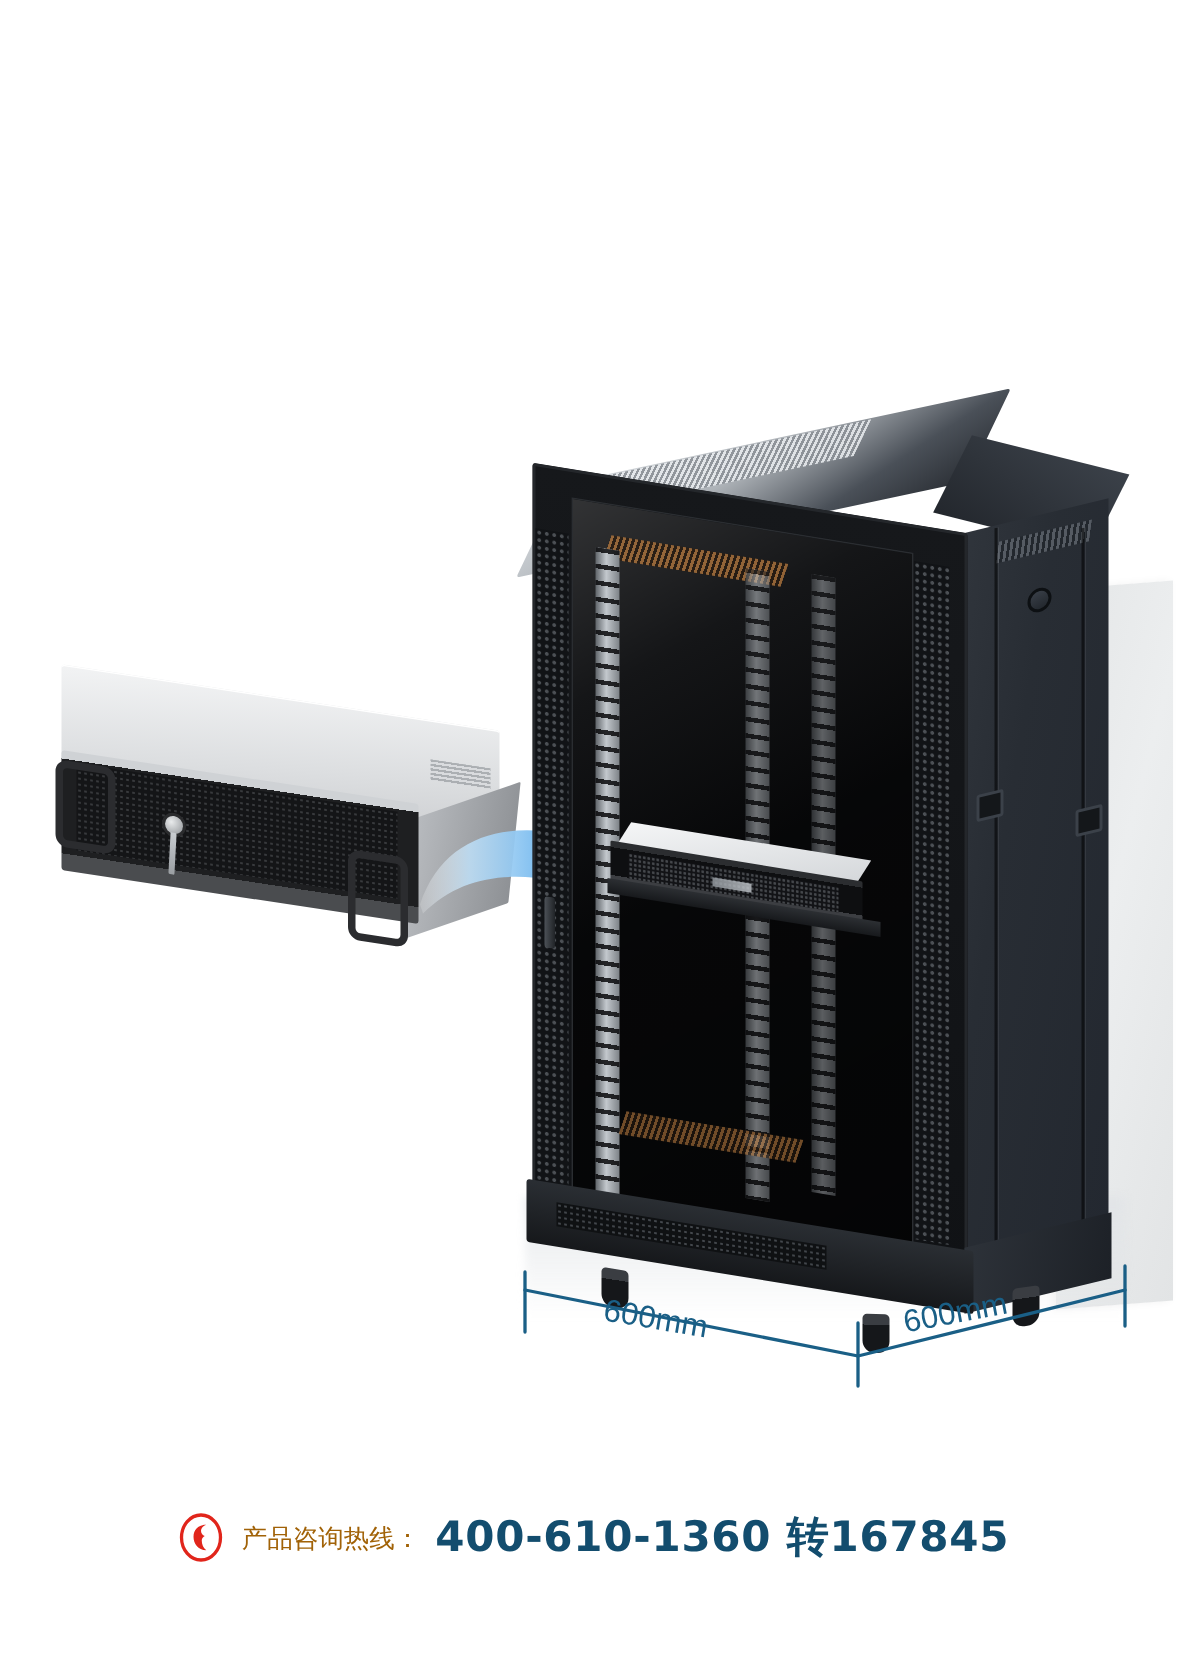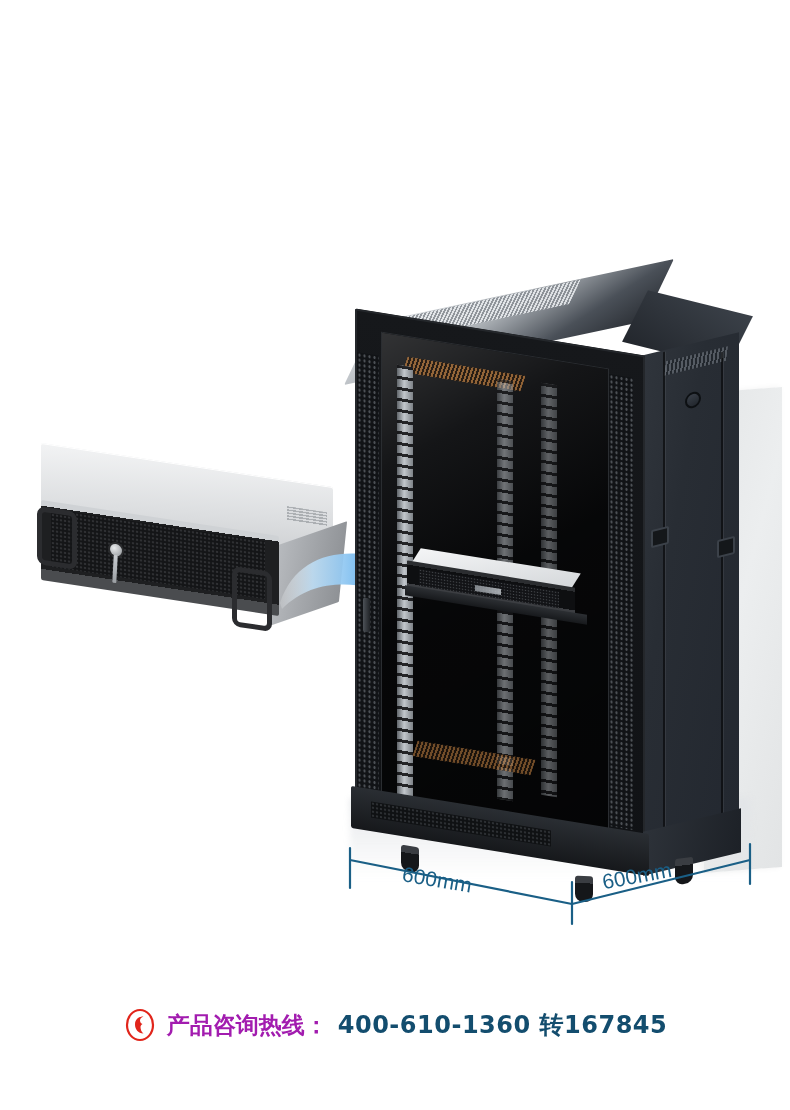--- a/index.html
+++ b/index.html
@@ -292,25 +292,25 @@
   .dim-left{left:62px;top:38px;transform:rotate(9.5deg);}
   .dim-right{left:262px;top:34px;transform:rotate(-10.5deg);}
 
   
   .footer{
     position:absolute;left:0;top:995px;width:790px;height:60px;
     display:flex;align-items:center;justify-content:center;gap:10px;
   }
   .phone-icon{width:34px;height:34px;flex:0 0 auto;}
   .hot-label{
-    font-size:23px;color:#a21caf;font-weight:bold;letter-spacing:0px;
+    font-size:17px;color:#a16207;font-weight:normal;letter-spacing:0px;
     font-family:"DejaVu Sans","Liberation Sans",sans-serif;
   }
   .hot-number{
-    font-size:24px;color:#134d6e;font-weight:bold;letter-spacing:0.5px;
+    font-size:28px;color:#134d6e;font-weight:bold;letter-spacing:0.5px;
     font-family:"DejaVu Sans","Liberation Sans",sans-serif;
   }
 </style>
 </head>
 <body>
 
 <div class="page">
 
 
   <div class="scene">

